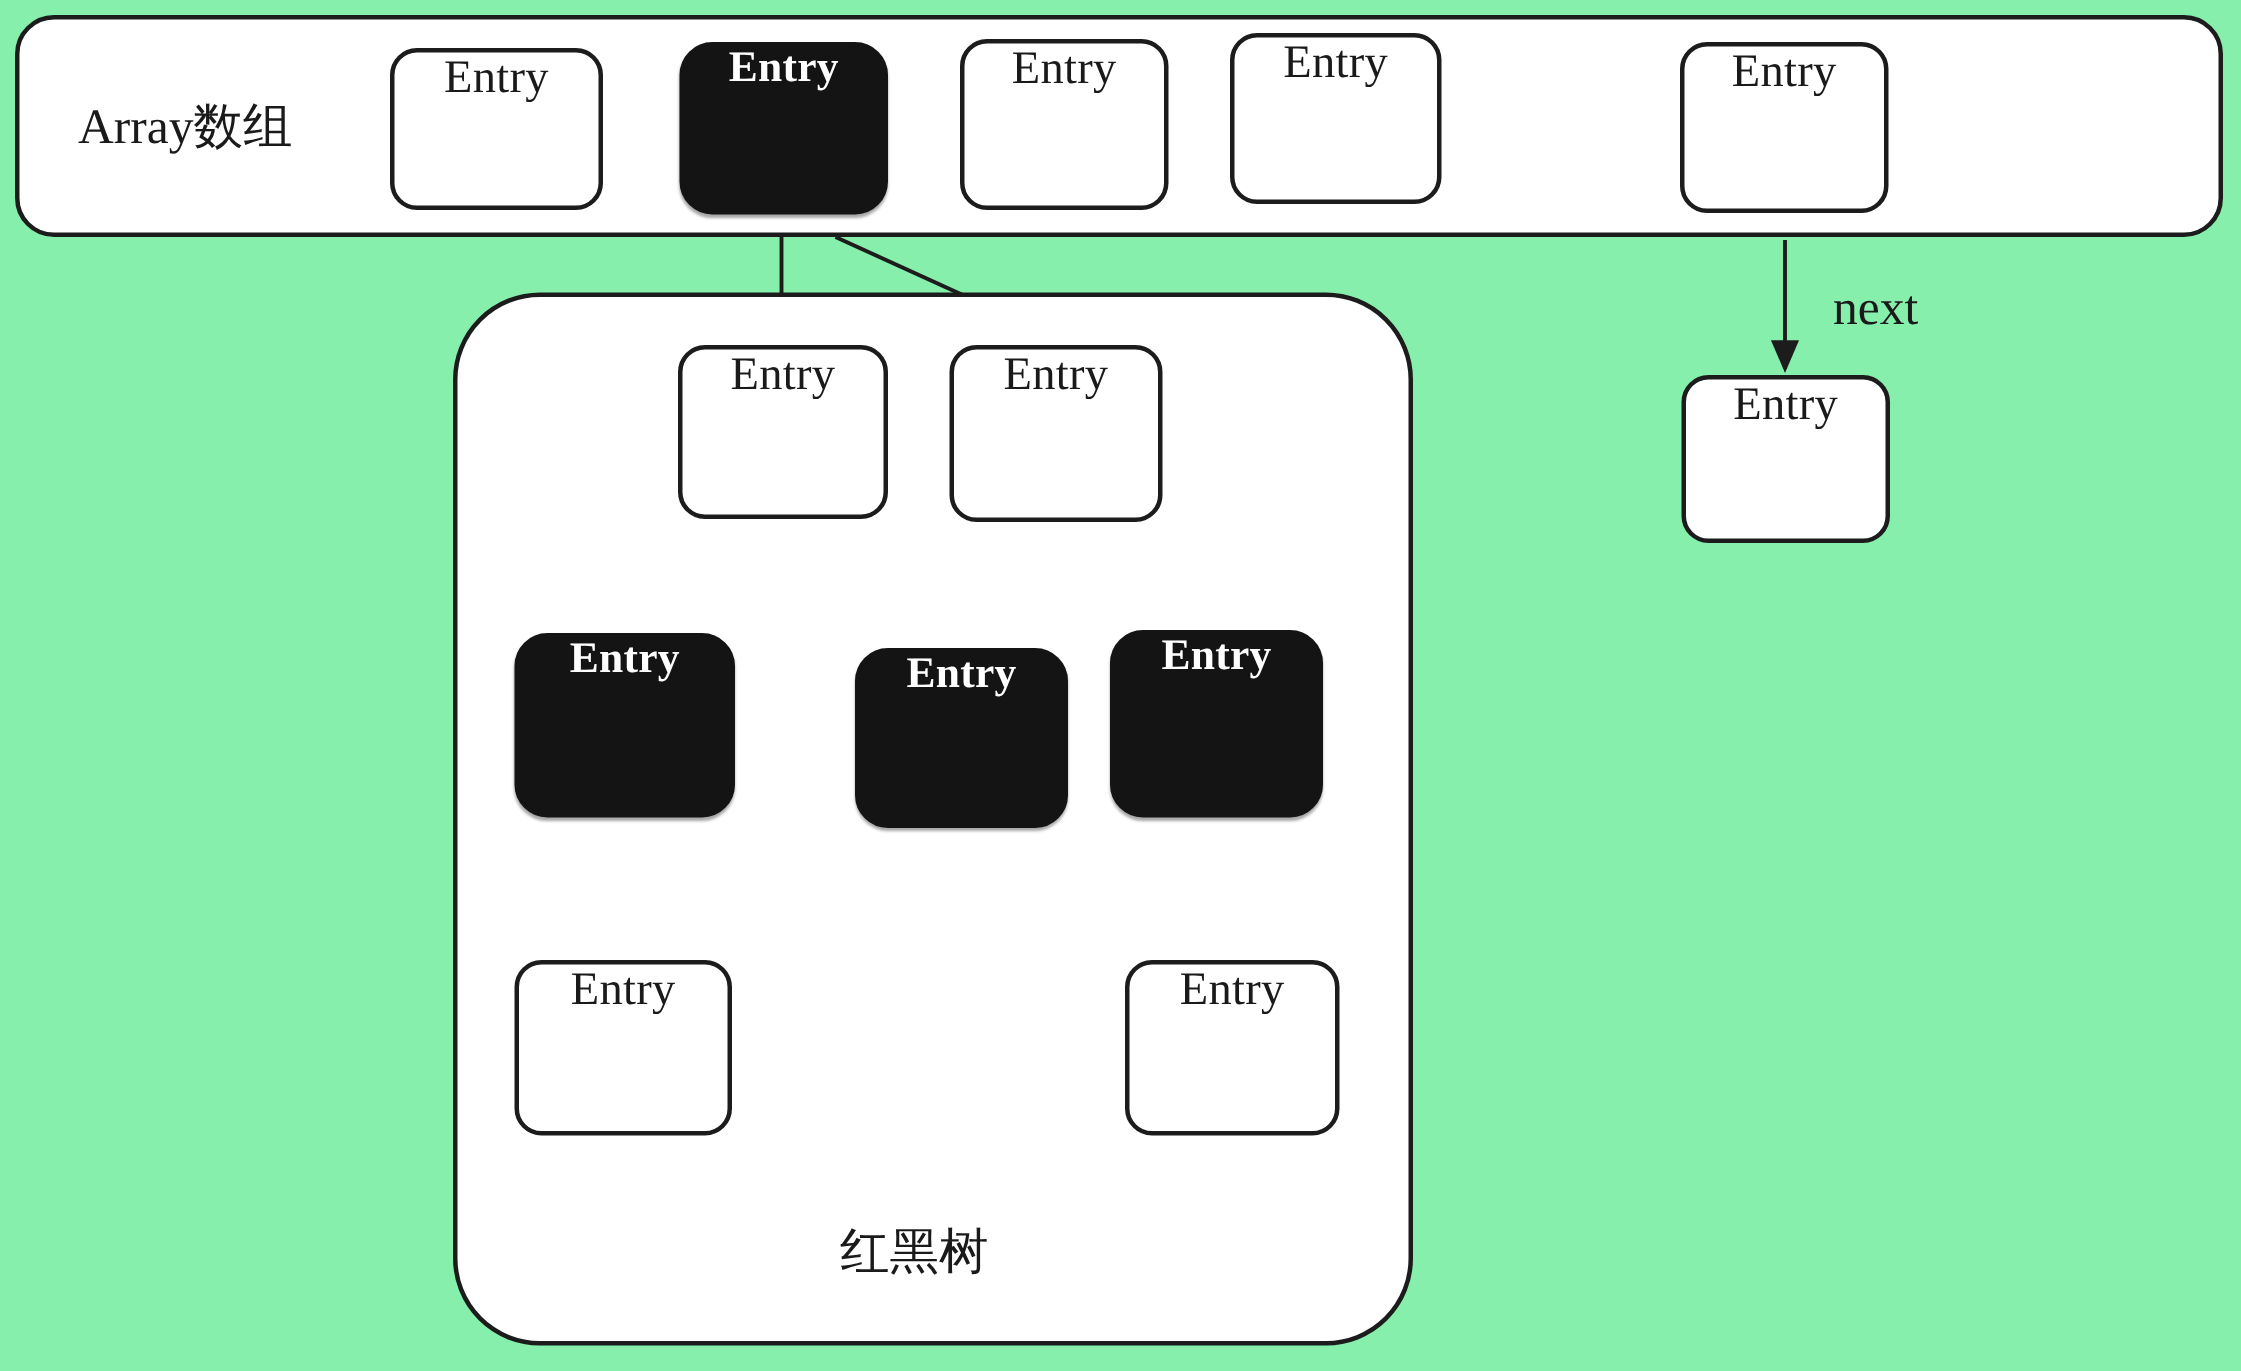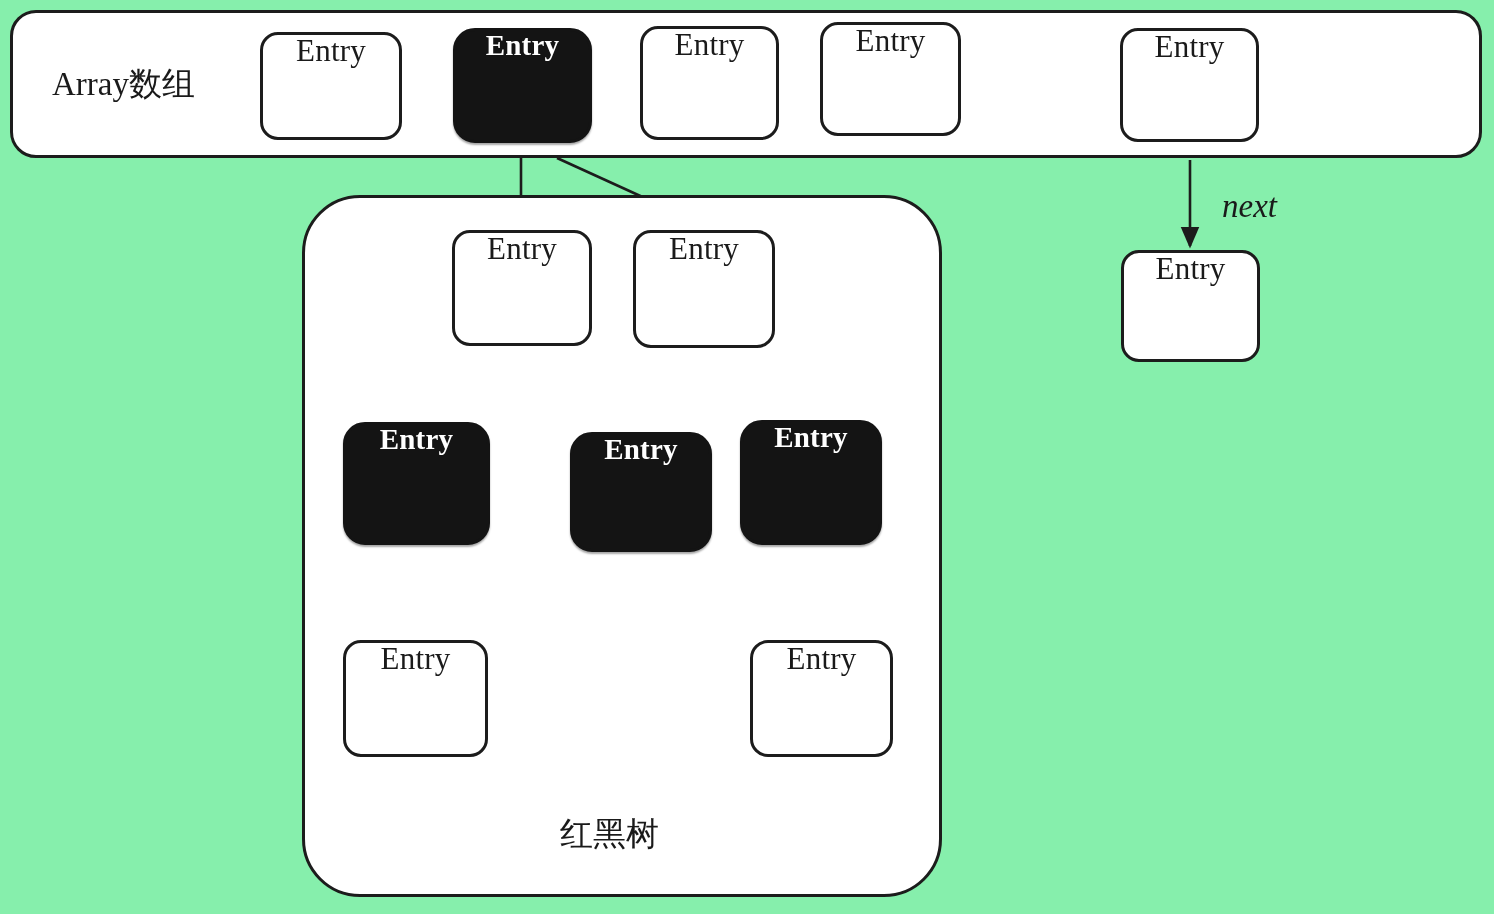--- a/index.html
+++ b/index.html
@@ -87,21 +87,20 @@
   }
   #array-title {
     left: 52px;
     top: 62px;
     font-size: 33px;
   }
   #next-label {
     left: 1222px;
     top: 188px;
     font-size: 33px;
-    font-style: italic;
   }
   #tree-caption {
     left: 560px;
     top: 812px;
     font-size: 33px;
     font-family: Liberation Serif, serif;
   }
 </style>
 </head>
 <body>

